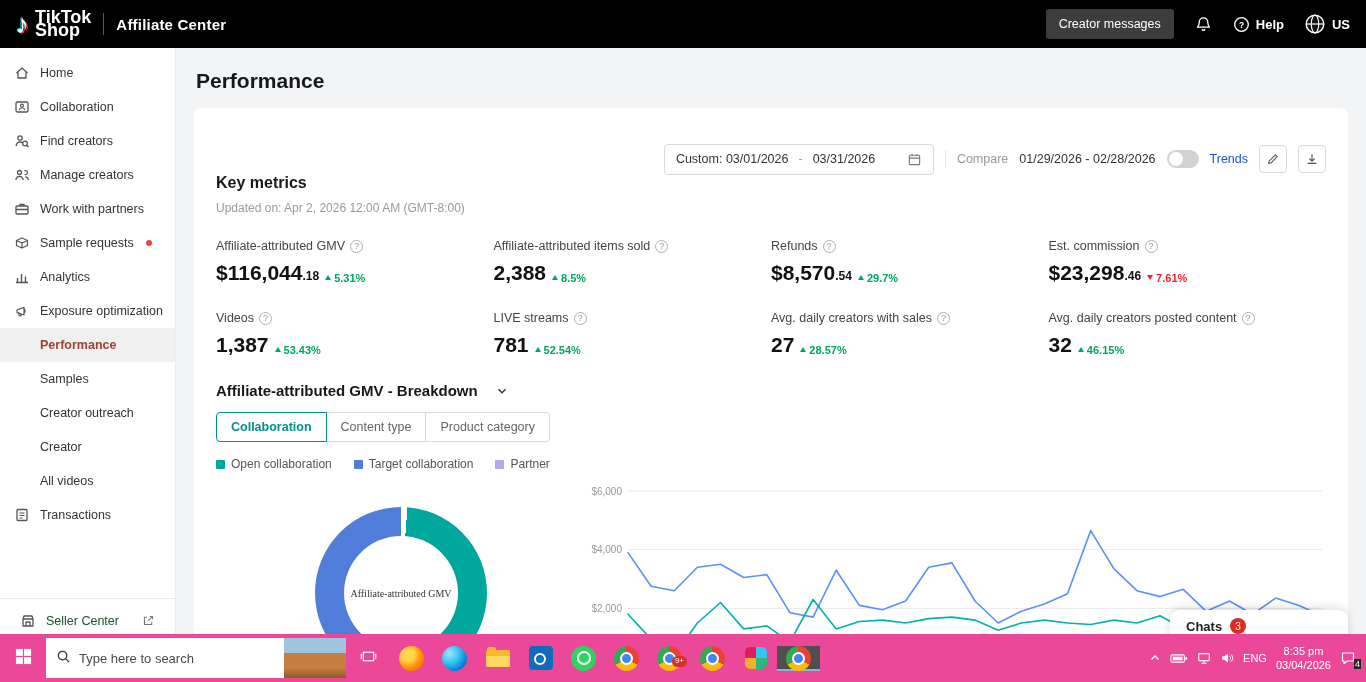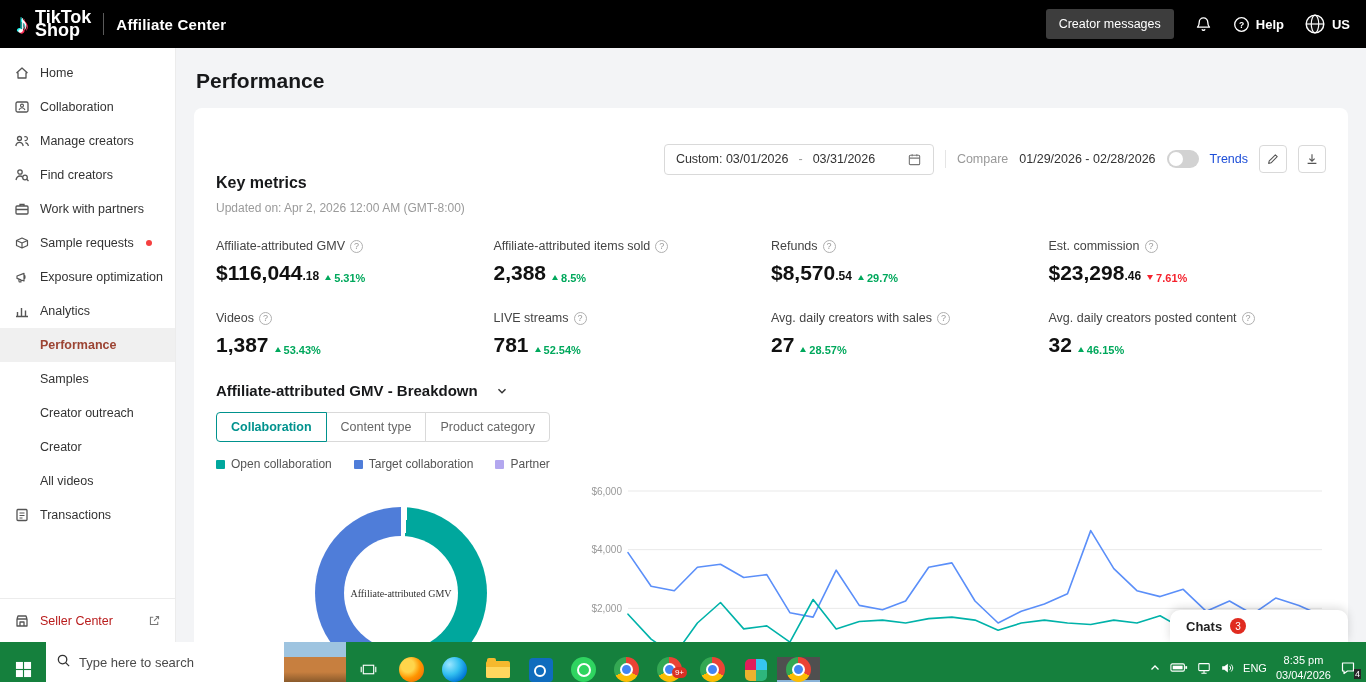--- a/index.html
+++ b/index.html
@@ -26,21 +26,21 @@
   .sidebar { position:absolute; top:48px; left:0; bottom:40px; width:176px; background:#fff;
              border-right:1px solid #ececec; display:flex; flex-direction:column; padding-top:8px; z-index:10; }
   .side-item { display:flex; align-items:center; gap:10px; height:34px; padding:0 14px;
                font-size:12.5px; color:#333; cursor:pointer; white-space:nowrap; }
   .icn { width:16px; height:16px; display:inline-flex; flex:none; }
   .icn svg { width:16px; height:16px; }
   .red-dot { width:6px; height:6px; border-radius:50%; background:#f53f3f; margin-left:2px; flex:none; }
   .sub-item { display:flex; align-items:center; height:34px; padding-left:40px; font-size:12.5px; color:#333; cursor:pointer; }
   .sub-item.active { background:#f0f0f0; font-weight:700; }
   .seller { margin-top:auto; border-top:1px solid #ececec; height:44px; display:flex; align-items:center;
-            gap:10px; padding:0 14px; font-size:12.5px; color:#b91c1c; cursor:pointer; }
+            gap:10px; padding:0 20px; font-size:12.5px; color:#14532d; cursor:pointer; }
   .ext { margin-left:auto; display:inline-flex; }
 
   
   .main { position:absolute; top:48px; left:176px; right:0; bottom:40px; overflow:hidden; }
   .page-title { font-size:21px; font-weight:700; color:#17181a; margin:21px 0 15px 20px; }
   .card { margin:0 18px; background:#fff; border-radius:8px; padding:18px 22px; height:560px; overflow:hidden; }
   .card-head { display:flex; align-items:center; }
   .km-title { font-size:16px; font-weight:700; color:#17181a;margin-top:48px; }
   .controls { margin-left:auto; display:flex; align-items:center; gap:11px; }
   .date-box { display:flex; align-items:center; gap:10px; border:1px solid #d9d9d9; border-radius:4px;
@@ -93,22 +93,22 @@
 
   
   .chats { position:absolute; right:18px; bottom:40px; width:178px; height:32px; background:#fff;
            border-radius:10px 10px 0 0; box-shadow:0 -2px 10px rgba(0,0,0,.14); z-index:40;
            display:flex; align-items:center; gap:8px; padding:0 16px; cursor:pointer; }
   .chats-label { font-size:13px; font-weight:700; color:#222; }
   .chat-badge { width:16px; height:16px; border-radius:50%; background:#e02b20; color:#fff; font-size:10px;
                 display:flex; align-items:center; justify-content:center; }
 
   
-  .taskbar { position:absolute; left:0; right:0; bottom:0; height:40px; background:#15803d; color:#fff;
-             display:flex; align-items:flex-end; z-index:50; }
+  .taskbar { position:absolute; left:0; right:0; bottom:0; height:48px; background:#ec4899; color:#fff;
+             display:flex; align-items:center; z-index:50; }
   .tb-start { width:46px; display:flex; align-items:center; justify-content:center; cursor:pointer; }
   .tb-search { width:300px; background:#fff; display:flex; align-items:center; gap:8px; padding:0 10px; }
   .tb-search input { border:none; outline:none; flex:1; font-size:13px; font-family:inherit; background:transparent; color:#333; min-width:0; }
   .tb-search input::placeholder { color:#4a4a4a; }
   .search-thumb { width:62px; height:40px; margin-right:-10px; flex:none;
                   background:linear-gradient(180deg,#9ec4e0 0 38%, #c77f3f 38% 75%, #8a5a2b 100%); }
   .tb-btn { width:44px; display:flex; align-items:center; justify-content:center; cursor:pointer; }
   .tb-apps { display:flex; align-items:stretch; }
   .tb-app { width:43px; display:flex; align-items:center; justify-content:center; position:relative; cursor:pointer; }
   .tb-app.active { background:#4f4f4f; box-shadow:inset 0 -2px 0 #8ab4d8; }
@@ -201,71 +201,71 @@
               <rect x="2" y="3" width="12" height="10" rx="1.5" fill="none" stroke="#555" stroke-width="1.3"></rect>
               <circle cx="8" cy="6.6" r="1.5" fill="none" stroke="#555" stroke-width="1.1"></circle>
               <path d="M5 11c.6-1.6 1.9-2.2 3-2.2S10.4 9.4 11 11" fill="none" stroke="#555" stroke-width="1.1"></path>
             </svg>
           </span>
           <span class="side-label">Collaboration</span>
         </div>
         <div class="side-item">
           <span class="icn">
             <svg viewBox="0 0 16 16">
-              <circle cx="5.5" cy="5.5" r="2" fill="none" stroke="#555" stroke-width="1.3"></circle>
-              <path d="M1.8 13c.5-2.5 2-3.6 3.7-3.6s3.2 1.1 3.7 3.6" fill="none" stroke="#555" stroke-width="1.3"></path>
-              <path d="M10.3 3.9a2 2 0 1 1 .4 3.5M11.4 9.6c1.6.3 2.7 1.4 3 3.4" fill="none" stroke="#555" stroke-width="1.2"></path>
-            </svg>
-          </span>
-          <span class="side-label">Manage creators</span>
-        </div>
-        <div class="side-item">
-          <span class="icn">
-            <svg viewBox="0 0 16 16">
               <circle cx="6" cy="5" r="2.2" fill="none" stroke="#555" stroke-width="1.3"></circle>
               <path d="M2 13c.6-2.8 2.2-4 4-4 .9 0 1.7.3 2.4.9" fill="none" stroke="#555" stroke-width="1.3"></path>
               <circle cx="11" cy="10.5" r="2.3" fill="none" stroke="#555" stroke-width="1.3"></circle>
               <path d="M12.8 12.3 14.5 14" stroke="#555" stroke-width="1.3"></path>
             </svg>
           </span>
           <span class="side-label">Find creators</span>
         </div>
         <div class="side-item">
           <span class="icn">
             <svg viewBox="0 0 16 16">
+              <circle cx="5.5" cy="5.5" r="2" fill="none" stroke="#555" stroke-width="1.3"></circle>
+              <path d="M1.8 13c.5-2.5 2-3.6 3.7-3.6s3.2 1.1 3.7 3.6" fill="none" stroke="#555" stroke-width="1.3"></path>
+              <path d="M10.3 3.9a2 2 0 1 1 .4 3.5M11.4 9.6c1.6.3 2.7 1.4 3 3.4" fill="none" stroke="#555" stroke-width="1.2"></path>
+            </svg>
+          </span>
+          <span class="side-label">Manage creators</span>
+        </div>
+        <div class="side-item">
+          <span class="icn">
+            <svg viewBox="0 0 16 16">
               <rect x="2" y="5" width="12" height="8" rx="1" fill="none" stroke="#555" stroke-width="1.3"></rect>
               <path d="M6 5V3.5h4V5M2 8.5h12" fill="none" stroke="#555" stroke-width="1.3"></path>
             </svg>
           </span>
           <span class="side-label">Work with partners</span>
         </div>
         <div class="side-item">
           <span class="icn">
             <svg viewBox="0 0 16 16">
               <path d="M2.5 5.5 8 3l5.5 2.5v5L8 13 2.5 10.5zM2.5 5.5 8 8l5.5-2.5M8 8v5" fill="none" stroke="#555" stroke-width="1.2" stroke-linejoin="round"></path>
             </svg>
           </span>
           <span class="side-label">Sample requests</span>
           <span class="red-dot"></span>
         </div>
         <div class="side-item">
           <span class="icn">
             <svg viewBox="0 0 16 16">
+              <path d="M3.5 13V9M7.5 13V5M11.5 13V7.5M2 13.5h12" fill="none" stroke="#555" stroke-width="1.4"></path>
+            </svg>
+          </span>
+          <span class="side-label">Analytics</span>
+        </div>
+        <div class="side-item">
+          <span class="icn">
+            <svg viewBox="0 0 16 16">
               <path d="M3 7v2.4l7 2.6V4.4L3 7zM10 5.8c1.4.5 1.4 4 0 4.5M4.6 9.7 5.2 13H7l-.5-3" fill="none" stroke="#555" stroke-width="1.2" stroke-linejoin="round"></path>
             </svg>
           </span>
           <span class="side-label">Exposure optimization</span>
-        </div>
-        <div class="side-item">
-          <span class="icn">
-            <svg viewBox="0 0 16 16">
-              <path d="M3.5 13V9M7.5 13V5M11.5 13V7.5M2 13.5h12" fill="none" stroke="#555" stroke-width="1.4"></path>
-            </svg>
-          </span>
-          <span class="side-label">Analytics</span>
         </div>
         <div class="sub-item active" style="color: rgb(156, 68, 51);">Performance</div>
         <div class="sub-item">Samples</div>
         <div class="sub-item">Creator outreach</div>
         <div class="sub-item">Creator</div>
         <div class="sub-item">All videos</div>
         <div class="side-item">
           <span class="icn">
             <svg viewBox="0 0 16 16">
               <rect x="3" y="2.5" width="10" height="11" rx="1" fill="none" stroke="#555" stroke-width="1.3"></rect>

